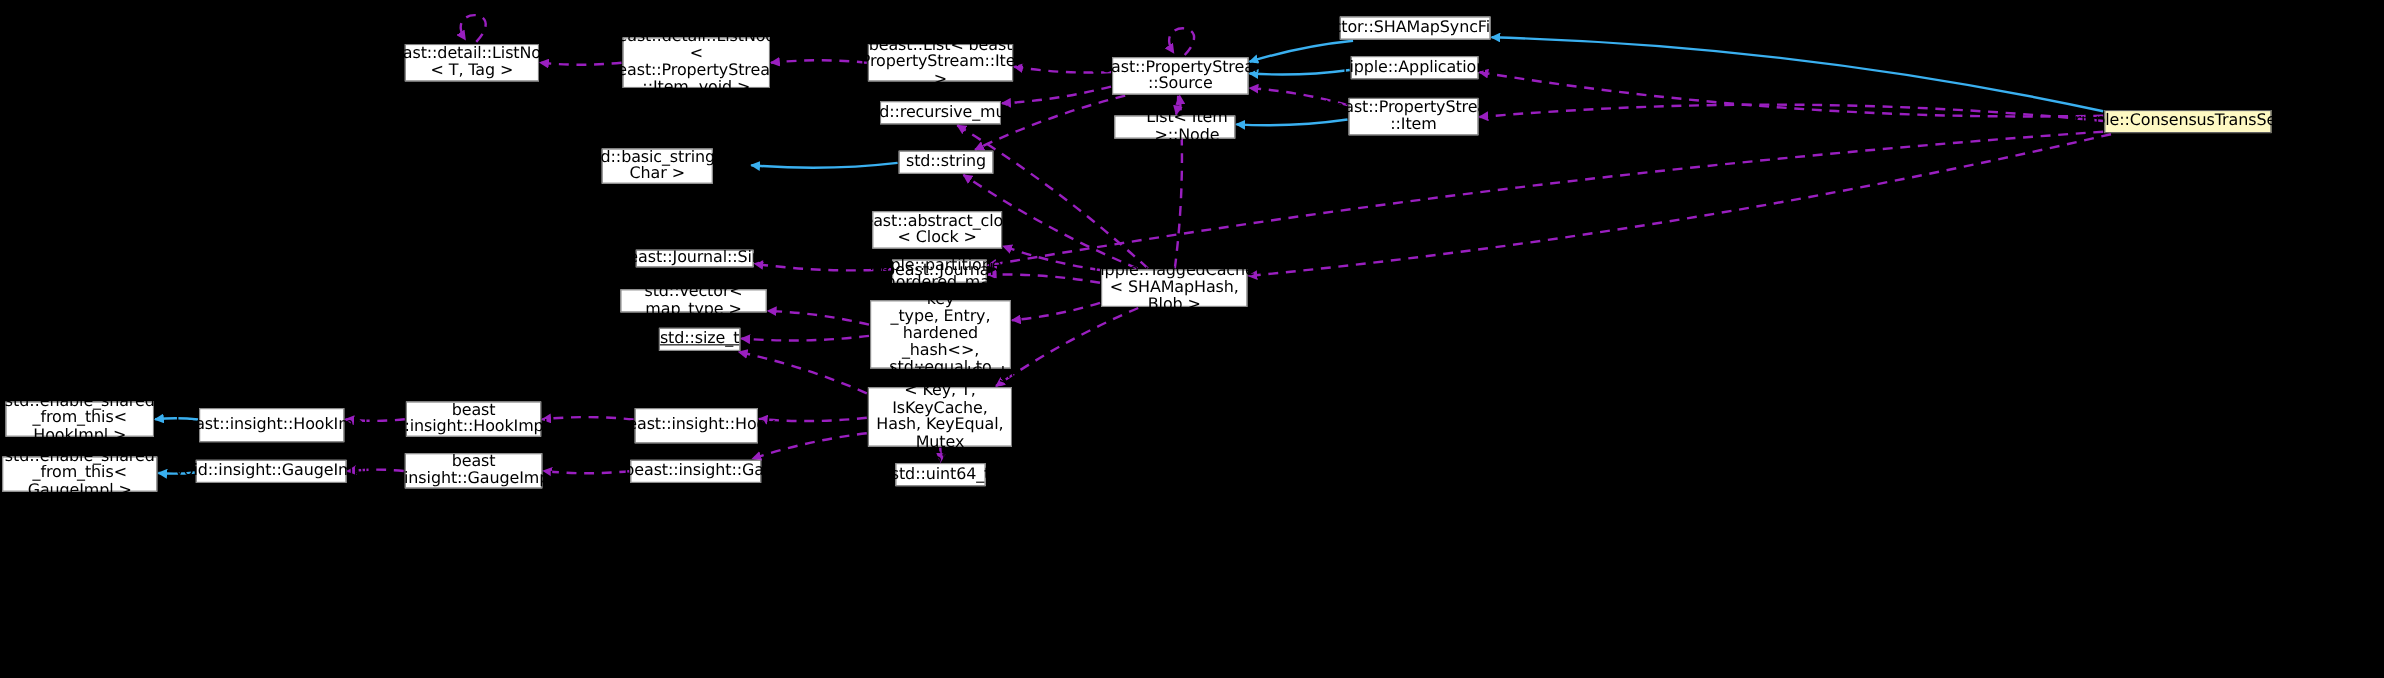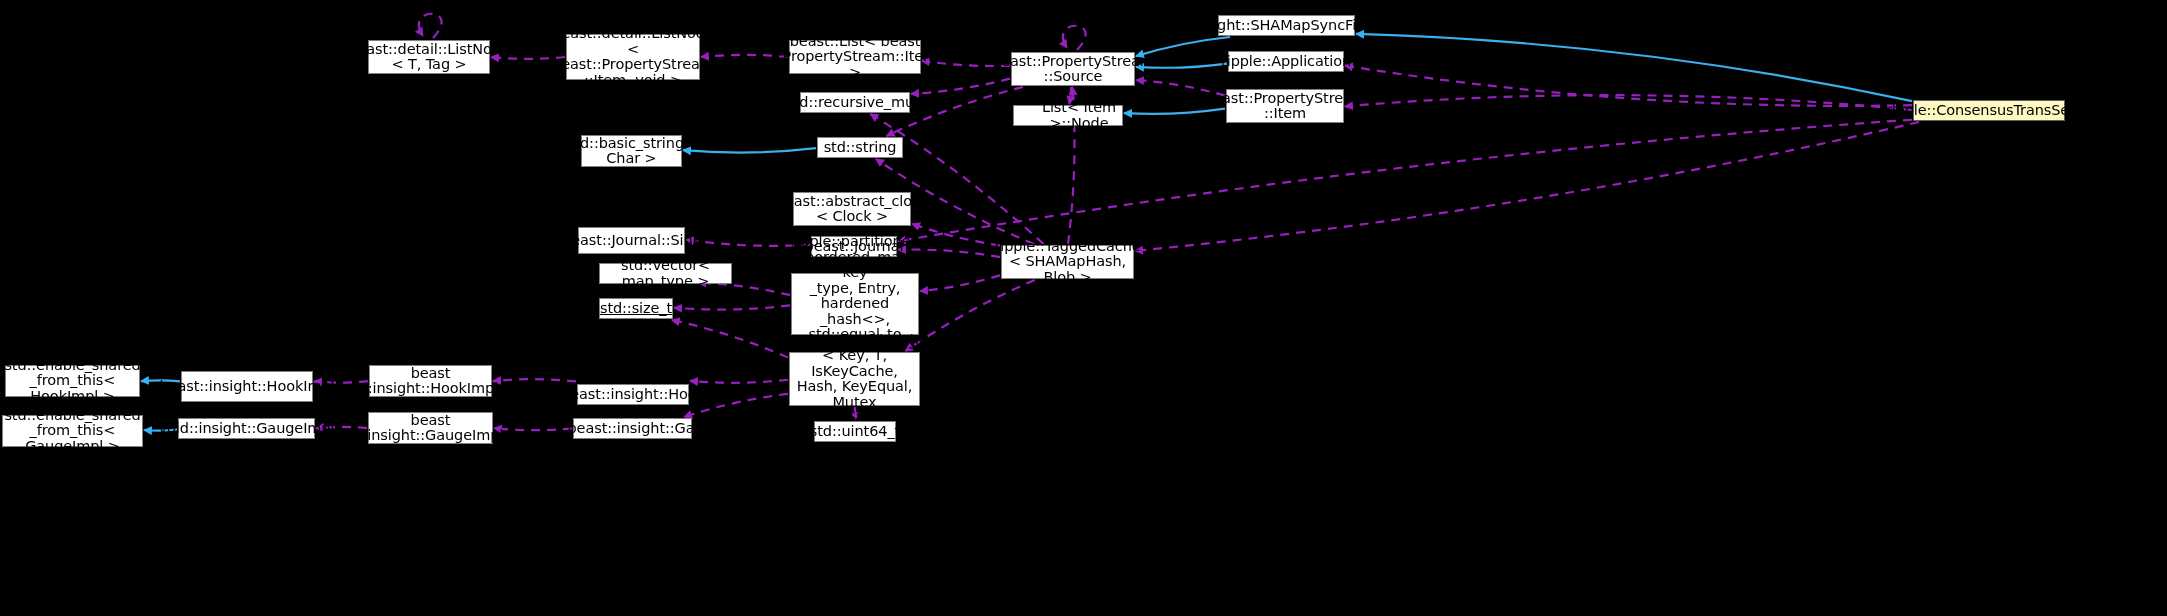--- a/index.html
+++ b/index.html
@@ -69,53 +69,53 @@
   <div id="node-layer">
       <div class="node" style="left: 368px; top: 40px; width: 122px; height: 34px;">beast::detail::ListNode
 &lt; T, Tag &gt;</div>
       <div class="node" style="left: 566px; top: 34px; width: 134px; height: 46px;">beast::detail::ListNode
 &lt; beast::PropertyStream
 ::Item, void &gt;</div>
       <div class="node" style="left: 789px; top: 40px; width: 132px; height: 34px;">beast::List&lt; beast
 ::PropertyStream::Item &gt;</div>
       <div class="node" style="left: 1011px; top: 52px; width: 124px; height: 34px;">beast::PropertyStream
 ::Source</div>
-      <div class="node" style="left: 1218px; top: 15px; width: 137px; height: 21px;">insight::SHAMapSyncFilter</div>
+      <div class="node" style="left: 1218px; top: 15px; width: 137px; height: 21px;">vector::SHAMapSyncFilter</div>
       <div class="node" style="left: 1228px; top: 51px; width: 116px; height: 21px;">ripple::Application</div>
       <div class="node" style="left: 1226px; top: 89px; width: 118px; height: 34px;">beast::PropertyStream
 ::Item</div>
       <div class="node hl" style="left: 1913px; top: 100px; width: 152px; height: 21px;">ripple::ConsensusTransSetSF</div>
       <div class="node" style="left: 800px; top: 92px; width: 110px; height: 21px; padding-left: 17px;">std::recursive_mutex</div>
       <div class="node" style="left: 1013px; top: 105px; width: 110px; height: 21px; padding-left: 26px;">List&lt; Item &gt;::Node</div>
-      <div class="node" style="left: 581px; top: 135px; width: 101px; height: 32px;">std::basic_string&lt;
+      <div class="node" style="left: 547px; top: 135px; width: 101px; height: 32px;">std::basic_string&lt;
 Char &gt;</div>
       <div class="node" style="left: 817px; top: 137px; width: 86px; height: 21px;">std::string</div>
       <div class="node" style="left: 793px; top: 192px; width: 118px; height: 34px;">beast::abstract_clock
 &lt; Clock &gt;</div>
-      <div class="node" style="left: 578px; top: 227px; width: 107px; height: 27px;">beast::Journal::Sink</div>
+      <div class="node" style="left: 578px; top: 227px; width: 107px; height: 16px;">beast::Journal::Sink</div>
       <div class="node" style="left: 811px; top: 236px; width: 86px; height: 21px;">beast::Journal</div>
       <div class="node" style="left: 1001px; top: 245px; width: 133px; height: 34px;">ripple::TaggedCache
 &lt; SHAMapHash, Blob &gt;</div>
-      <div class="node" style="left: 564px; top: 263px; width: 133px; height: 21px; margin-left: 35px;">std::vector&lt; map_type &gt;</div>
+      <div class="node" style="left: 564px; top: 263px; width: 133px; height: 21px;">std::vector&lt; map_type &gt;</div>
       <div class="node" style="left: 791px; top: 273px; width: 128px; height: 62px;">ripple::partitioned
 _unordered_map&lt; key
 _type, Entry, hardened
 _hash&lt;&gt;, std::equal_to
 &lt; SHAMapHash &gt; &gt;</div>
       <div class="node" style="left: 599px; top: 298px; width: 74px; height: 21px; text-decoration: underline;">std::size_t</div>
       <div class="node" style="left: 789px; top: 352px; width: 131px; height: 54px;">ripple::TaggedCache
 &lt; Key, T, IsKeyCache,
 Hash, KeyEqual, Mutex
 &gt;::Stats</div>
       <div class="node" style="left: 5px; top: 365px; width: 135px; height: 32px;">std::enable_shared
 _from_this&lt; HookImpl &gt;</div>
       <div class="node" style="left: 181px; top: 371px; width: 132px; height: 31px;">beast::insight::HookImpl</div>
       <div class="node" style="left: 369px; top: 365px; width: 123px; height: 32px;">std::shared_ptr&lt; beast
 ::insight::HookImpl &gt;</div>
-      <div class="node" style="left: 577px; top: 371px; width: 112px; height: 21px; margin-top: 13px;">beast::insight::Hook</div>
+      <div class="node" style="left: 577px; top: 371px; width: 112px; height: 32px;">beast::insight::Hook</div>
       <div class="node" style="left: 2px; top: 415px; width: 141px; height: 32px;">std::enable_shared
 _from_this&lt; GaugeImpl &gt;</div>
       <div class="node" style="left: 178px; top: 418px; width: 137px; height: 21px;">void::insight::GaugeImpl</div>
       <div class="node" style="left: 368px; top: 412px; width: 125px; height: 32px;">std::shared_ptr&lt; beast
 ::insight::GaugeImpl &gt;</div>
       <div class="node" style="left: 573px; top: 418px; width: 119px; height: 21px; padding-left: 28px;">beast::insight::Gauge</div>
       <div class="node" style="left: 814px; top: 421px; width: 82px; height: 21px;">std::uint64_t</div>
     </div>
 </div>
 

